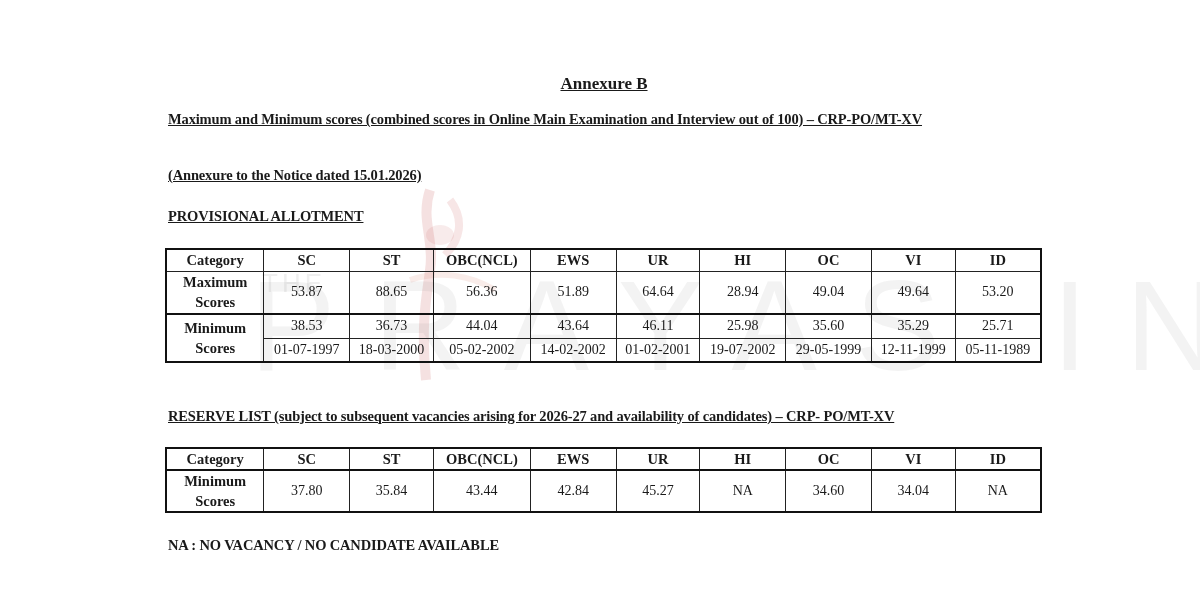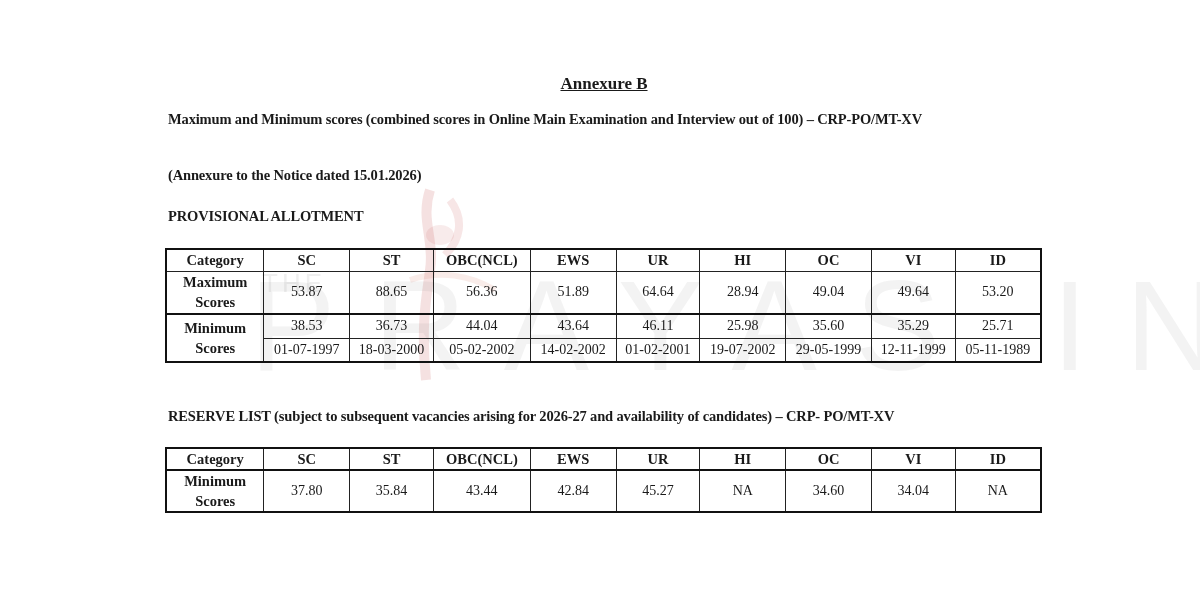--- a/index.html
+++ b/index.html
@@ -27,21 +27,21 @@
       font-size: 30px; color: rgba(120,120,120,0.12); white-space: nowrap;
     }
     .wm-logo { position: absolute; left: 390px; top: 180px; }
     .content { position: absolute; left: 0; top: 0; width: 1200px; height: 600px; z-index: 1; }
     .title {
       position: absolute; left: 0; width: 1208px; top: 74px; text-align: center;
       font-weight: bold; font-size: 17px; text-decoration: underline;
     }
     .line {
       position: absolute; left: 168px; font-weight: bold; font-size: 14.5px;
-      white-space: nowrap; letter-spacing: -0.15px;
+      text-decoration: underline; white-space: nowrap; letter-spacing: -0.15px;
     }
     .plain { text-decoration: none; }
     table {
       position: absolute; left: 165px; border-collapse: collapse;
       font-family: "Liberation Serif", serif; font-size: 14px;
       border: 2.5px solid #111;
     }
     td, th {
       border: 1px solid #222; text-align: center; padding: 0; line-height: 18px;
     }
@@ -178,13 +178,14 @@
       <td>42.84</td>
       <td>45.27</td>
       <td>NA</td>
       <td>34.60</td>
       <td>34.04</td>
       <td>NA</td>
     </tr>
   </tbody>
     </table>
 
+  <div class="line plain" style="top:537px;">NA : NO VACANCY / NO CANDIDATE AVAILABLE</div>
 </div>
 
 </body></html>

